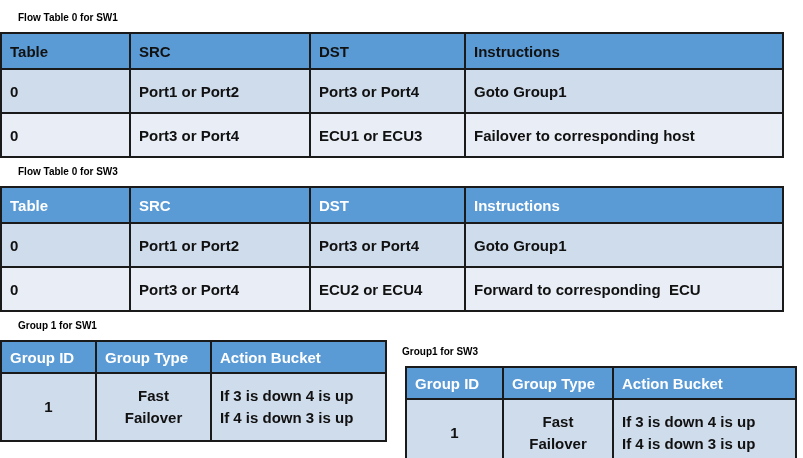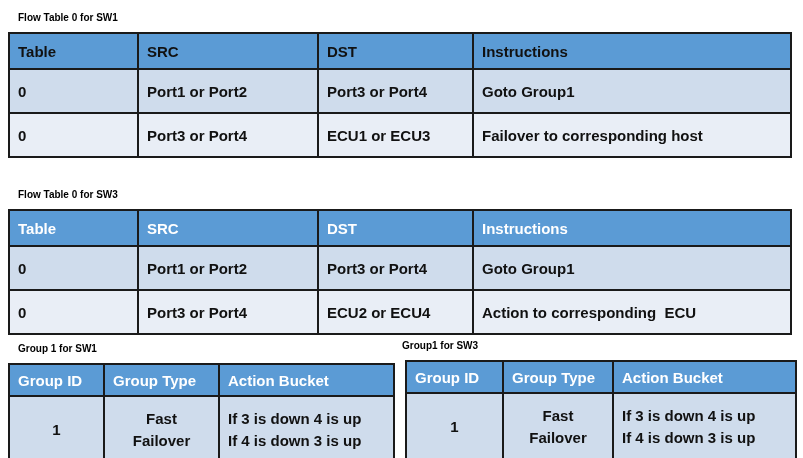--- a/index.html
+++ b/index.html
@@ -22,21 +22,20 @@
     font-size: 10px;
     font-weight: bold;
     color: #000;
     padding: 9px 0 6px 18px;
     line-height: 17px;
     white-space: nowrap;
   }
   table {
     border-collapse: collapse;
     table-layout: fixed;
-    margin-left: 8px;
   }
   th, td {
     border: 2px solid var(--border);
     font-weight: bold;
     font-size: 15px;
     vertical-align: middle;
     padding: 0 6px 0 8px;
     white-space: pre-wrap;
     overflow: hidden;
   }
@@ -92,21 +91,21 @@
   </tr>
   <tr>
     <td>0</td>
     <td>Port3 or Port4</td>
     <td>ECU1 or ECU3</td>
     <td>Failover to corresponding host</td>
   </tr>
 </tbody>
   </table>
 
-<div class="section-title" style="padding-top:28px">Flow Table 0 for SW3</div>
+<div class="section-title" style="padding-top:5px">Flow Table 0 for SW3</div>
 <table class="flow-table hdr-light">
   <colgroup>
       <col style="width:129px">
       <col style="width:180px">
       <col style="width:155px">
       <col style="width:318px">
     </colgroup>
   <tbody>
       <tr>
     <th>Table</th>
@@ -117,21 +116,21 @@
   <tr class="band-odd">
     <td>0</td>
     <td>Port1 or Port2</td>
     <td>Port3 or Port4</td>
     <td>Goto Group1</td>
   </tr>
   <tr>
     <td>0</td>
     <td>Port3 or Port4</td>
     <td>ECU2 or ECU4</td>
-    <td>Action to corresponding  ECU</td>
+    <td>Forward to corresponding  ECU</td>
   </tr>
 </tbody>
   </table>
 
 <div class="groups-row">
 
   <div class="group-block left">
     <div class="section-title" style="padding-top:5px">Group 1 for SW1</div>
     <table class="group-table gt-left">
       <colgroup>
@@ -150,21 +149,21 @@
         <td class="center">Fast
 Failover</td>
         <td>If 3 is down 4 is up
 If 4 is down 3 is up</td>
       </tr>
     </tbody>
       </table>
   </div>
 
   <div class="group-block right">
-    <div class="section-title" style="padding-top:2px; padding-left:7px">Group1 for SW3</div>
+    <div class="section-title" style="padding-top:31px; padding-left:7px">Group1 for SW3</div>
     <table class="group-table gt-right">
       <colgroup>
           <col style="width:97px">
           <col style="width:110px">
           <col style="width:183px">
         </colgroup>
       <tbody>
           <tr>
         <th>Group ID</th>
         <th>Group Type</th>

